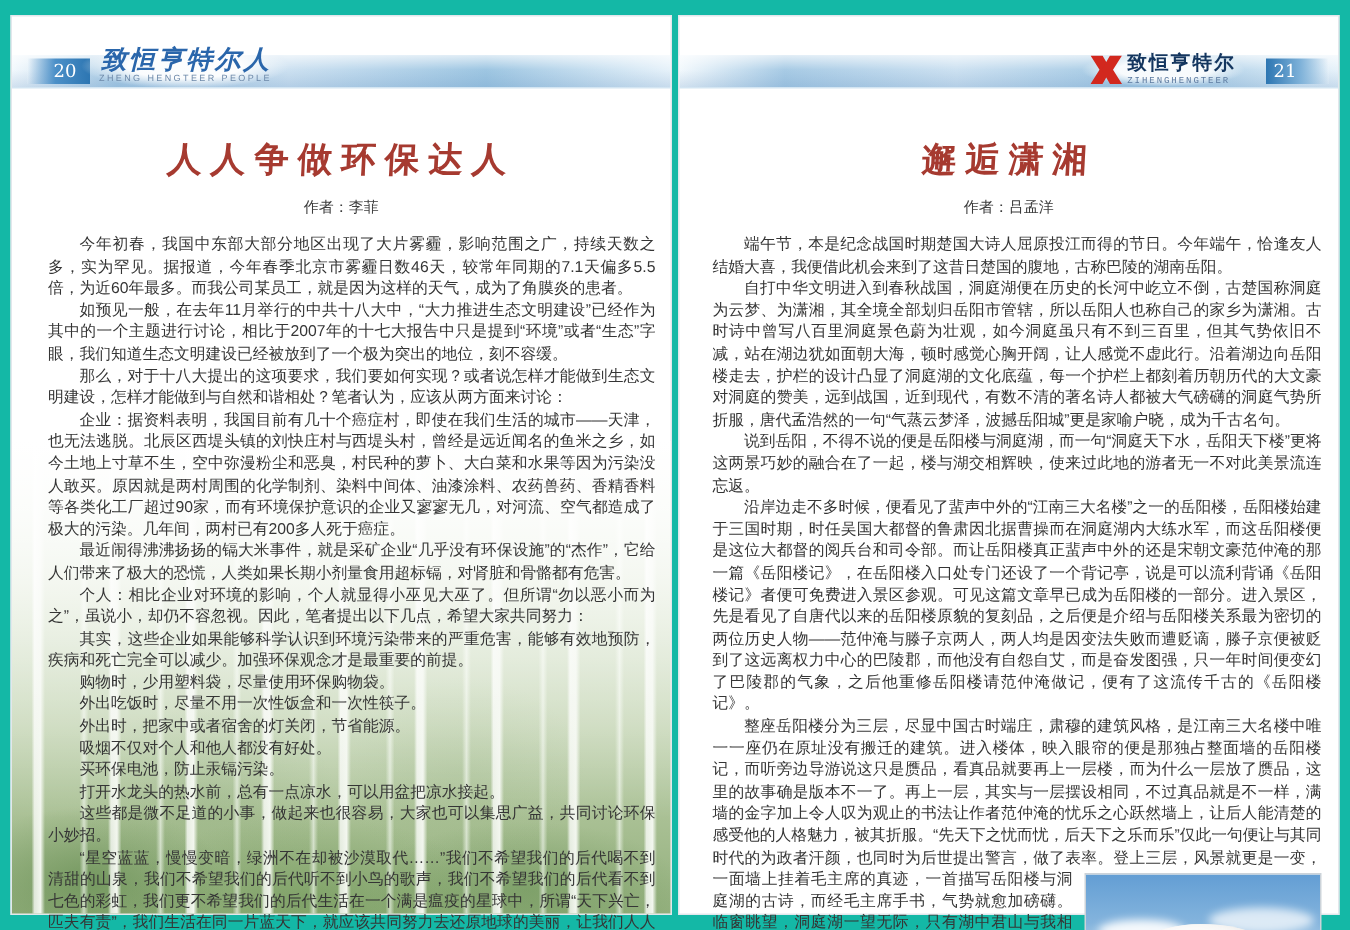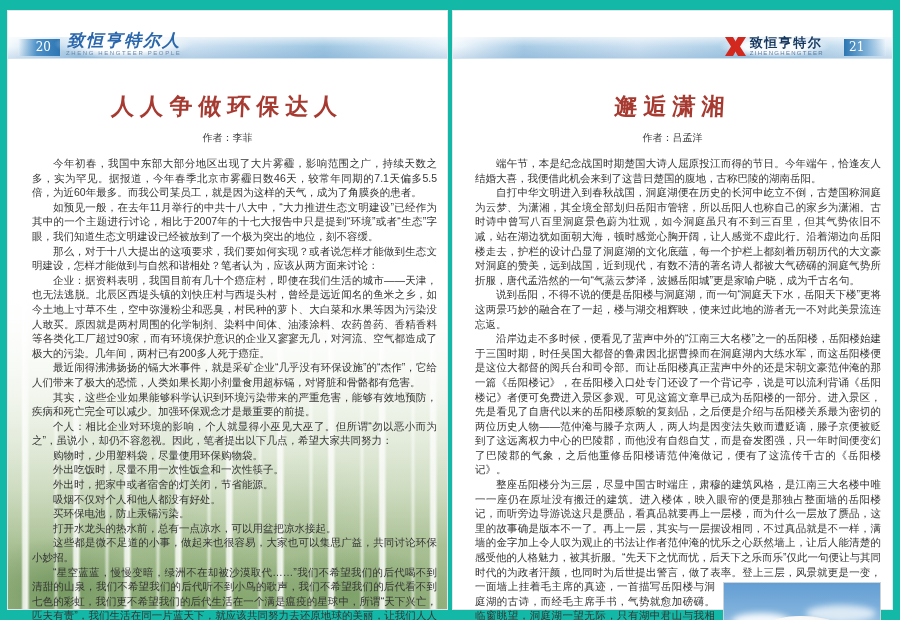--- a/index.html
+++ b/index.html
@@ -21,21 +21,21 @@
   .pagenum.n20{left:10px;text-align:right;padding-right:9px;box-sizing:border-box;
            background:linear-gradient(90deg,rgba(255,255,255,.15) 0%,#4c90c8 45%,#2d76b2 100%);}
   .pagenum.n21{right:6px;text-align:left;padding-left:5px;box-sizing:border-box;
            background:linear-gradient(90deg,#2d76b2 0%,#7fb2d9 55%,rgba(255,255,255,.15) 100%);}
   .logo-left{position:absolute;left:46px;top:-8px;padding:2px 12px;text-align:right;
              background:radial-gradient(closest-side,rgba(255,255,255,.95) 55%,rgba(255,255,255,0));}
   .logo-script{font-family:"DejaVu Serif",serif;font-style:italic;font-weight:bold;
                font-size:17px;color:#2a66ab;letter-spacing:2px;line-height:18px;}
   .logo-sub{font-size:6px;color:#6d89a9;letter-spacing:1.6px;line-height:7px;margin-top:1px;}
   .logo-right{position:absolute;right:62px;top:-2px;display:flex;align-items:center;gap:4px;
-              padding:1px 6px;background:radial-gradient(closest-side,rgba(255,255,255,.92) 55%,rgba(255,255,255,0));}
+              padding:1px 6px;background:radial-gradient(closest-side,rgba(255,255,255,.92) 55%,rgba(255,255,255,0));font-family:Liberation Mono, monospace;}
   .logo-right .x-icon{width:21px;height:19px;display:block;}
   .logo-name{font-size:13px;font-weight:bold;color:#14365f;letter-spacing:1.5px;line-height:13px;}
   .logo-name-sub{font-size:6px;color:#5d7ba0;letter-spacing:1.3px;line-height:7px;margin-top:1px;}
 
   
   .content{position:absolute;left:0;right:0;top:48px;bottom:0;z-index:2;}
   .title{text-align:center;font-family:"DejaVu Serif",serif;font-weight:bold;
          color:#a63a30;margin:32px 0 0 0;font-size:23px;letter-spacing:6px;
          transform:skewX(-3deg);}
   .author{text-align:center;font-size:10px;color:#3c3c3c;margin:9px 0 11px 0;}
@@ -84,22 +84,22 @@
     <div class="forest"></div>
     <div class="content">
       <h1 class="title">人人争做环保达人</h1>
       <div class="author">作者：李菲</div>
       <div class="body-text">
           <p class="para">今年初春，我国中东部大部分地区出现了大片雾霾，影响范围之广，持续天数之多，实为罕见。据报道，今年春季北京市雾霾日数46天，较常年同期的7.1天偏多5.5倍，为近60年最多。而我公司某员工，就是因为这样的天气，成为了角膜炎的患者。</p>
           <p class="para">如预见一般，在去年11月举行的中共十八大中，“大力推进生态文明建设”已经作为其中的一个主题进行讨论，相比于2007年的十七大报告中只是提到“环境”或者“生态”字眼，我们知道生态文明建设已经被放到了一个极为突出的地位，刻不容缓。</p>
           <p class="para">那么，对于十八大提出的这项要求，我们要如何实现？或者说怎样才能做到生态文明建设，怎样才能做到与自然和谐相处？笔者认为，应该从两方面来讨论：</p>
           <p class="para">企业：据资料表明，我国目前有几十个癌症村，即使在我们生活的城市——天津，也无法逃脱。北辰区西堤头镇的刘快庄村与西堤头村，曾经是远近闻名的鱼米之乡，如今土地上寸草不生，空中弥漫粉尘和恶臭，村民种的萝卜、大白菜和水果等因为污染没人敢买。原因就是两村周围的化学制剂、染料中间体、油漆涂料、农药兽药、香精香料等各类化工厂超过90家，而有环境保护意识的企业又寥寥无几，对河流、空气都造成了极大的污染。几年间，两村已有200多人死于癌症。</p>
           <p class="para">最近闹得沸沸扬扬的镉大米事件，就是采矿企业“几乎没有环保设施”的“杰作”，它给人们带来了极大的恐慌，人类如果长期小剂量食用超标镉，对肾脏和骨骼都有危害。</p>
+          <p class="para">个人：相比企业对环境的影响，个人就显得小巫见大巫了。但所谓“勿以恶小而为之”，虽说小，却仍不容忽视。因此，笔者提出以下几点，希望大家共同努力：</p>
           <p class="para">其实，这些企业如果能够科学认识到环境污染带来的严重危害，能够有效地预防，疾病和死亡完全可以减少。加强环保观念才是最重要的前提。</p>
-          <p class="para">个人：相比企业对环境的影响，个人就显得小巫见大巫了。但所谓“勿以恶小而为之”，虽说小，却仍不容忽视。因此，笔者提出以下几点，希望大家共同努力：</p>
           <p class="para">购物时，少用塑料袋，尽量使用环保购物袋。</p>
           <p class="para">外出吃饭时，尽量不用一次性饭盒和一次性筷子。</p>
           <p class="para">外出时，把家中或者宿舍的灯关闭，节省能源。</p>
           <p class="para">吸烟不仅对个人和他人都没有好处。</p>
           <p class="para">买环保电池，防止汞镉污染。</p>
           <p class="para">打开水龙头的热水前，总有一点凉水，可以用盆把凉水接起。</p>
           <p class="para">这些都是微不足道的小事，做起来也很容易，大家也可以集思广益，共同讨论环保小妙招。</p>
           <p class="para">“星空蓝蓝，慢慢变暗，绿洲不在却被沙漠取代……”我们不希望我们的后代喝不到清甜的山泉，我们不希望我们的后代听不到小鸟的歌声，我们不希望我们的后代看不到七色的彩虹，我们更不希望我们的后代生活在一个满是瘟疫的星球中，所谓“天下兴亡，匹夫有责”，我们生活在同一片蓝天下，就应该共同努力去还原地球的美丽，让我们人人争做环保达人吧！</p>
         </div>
     </div>

